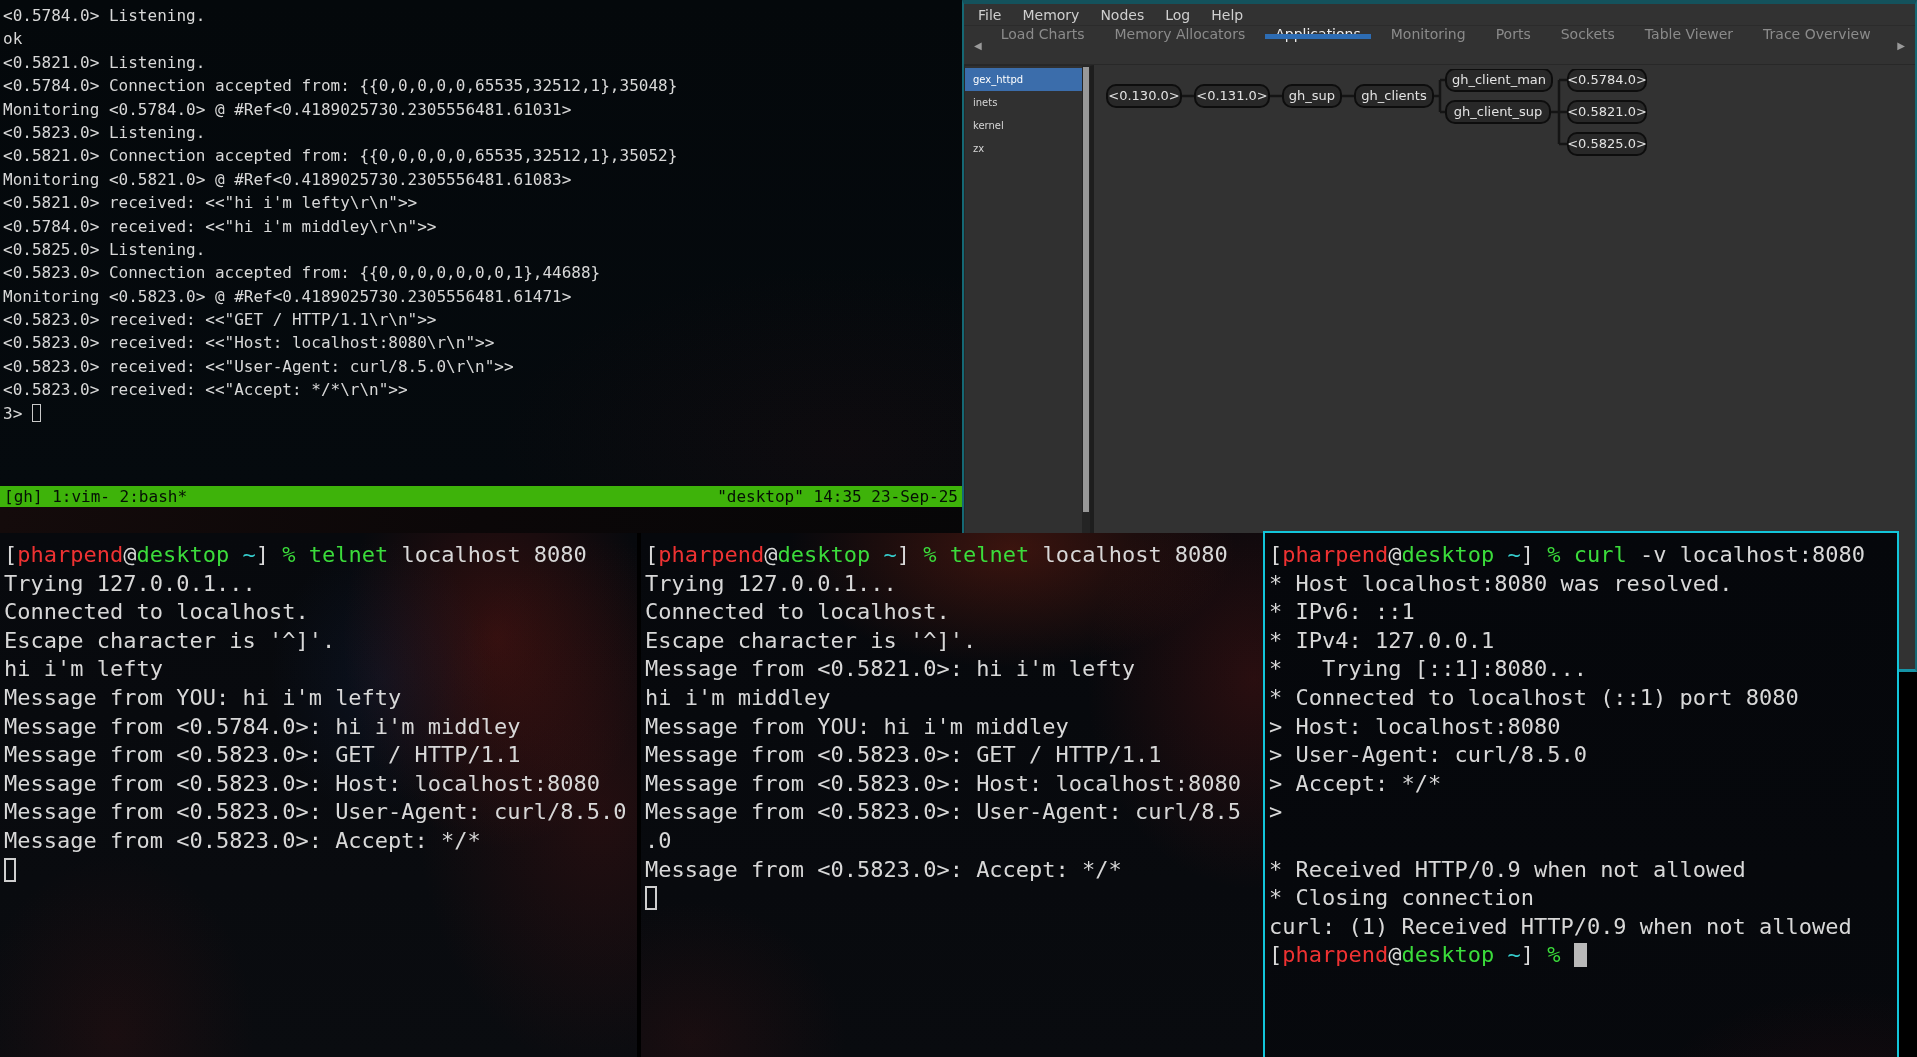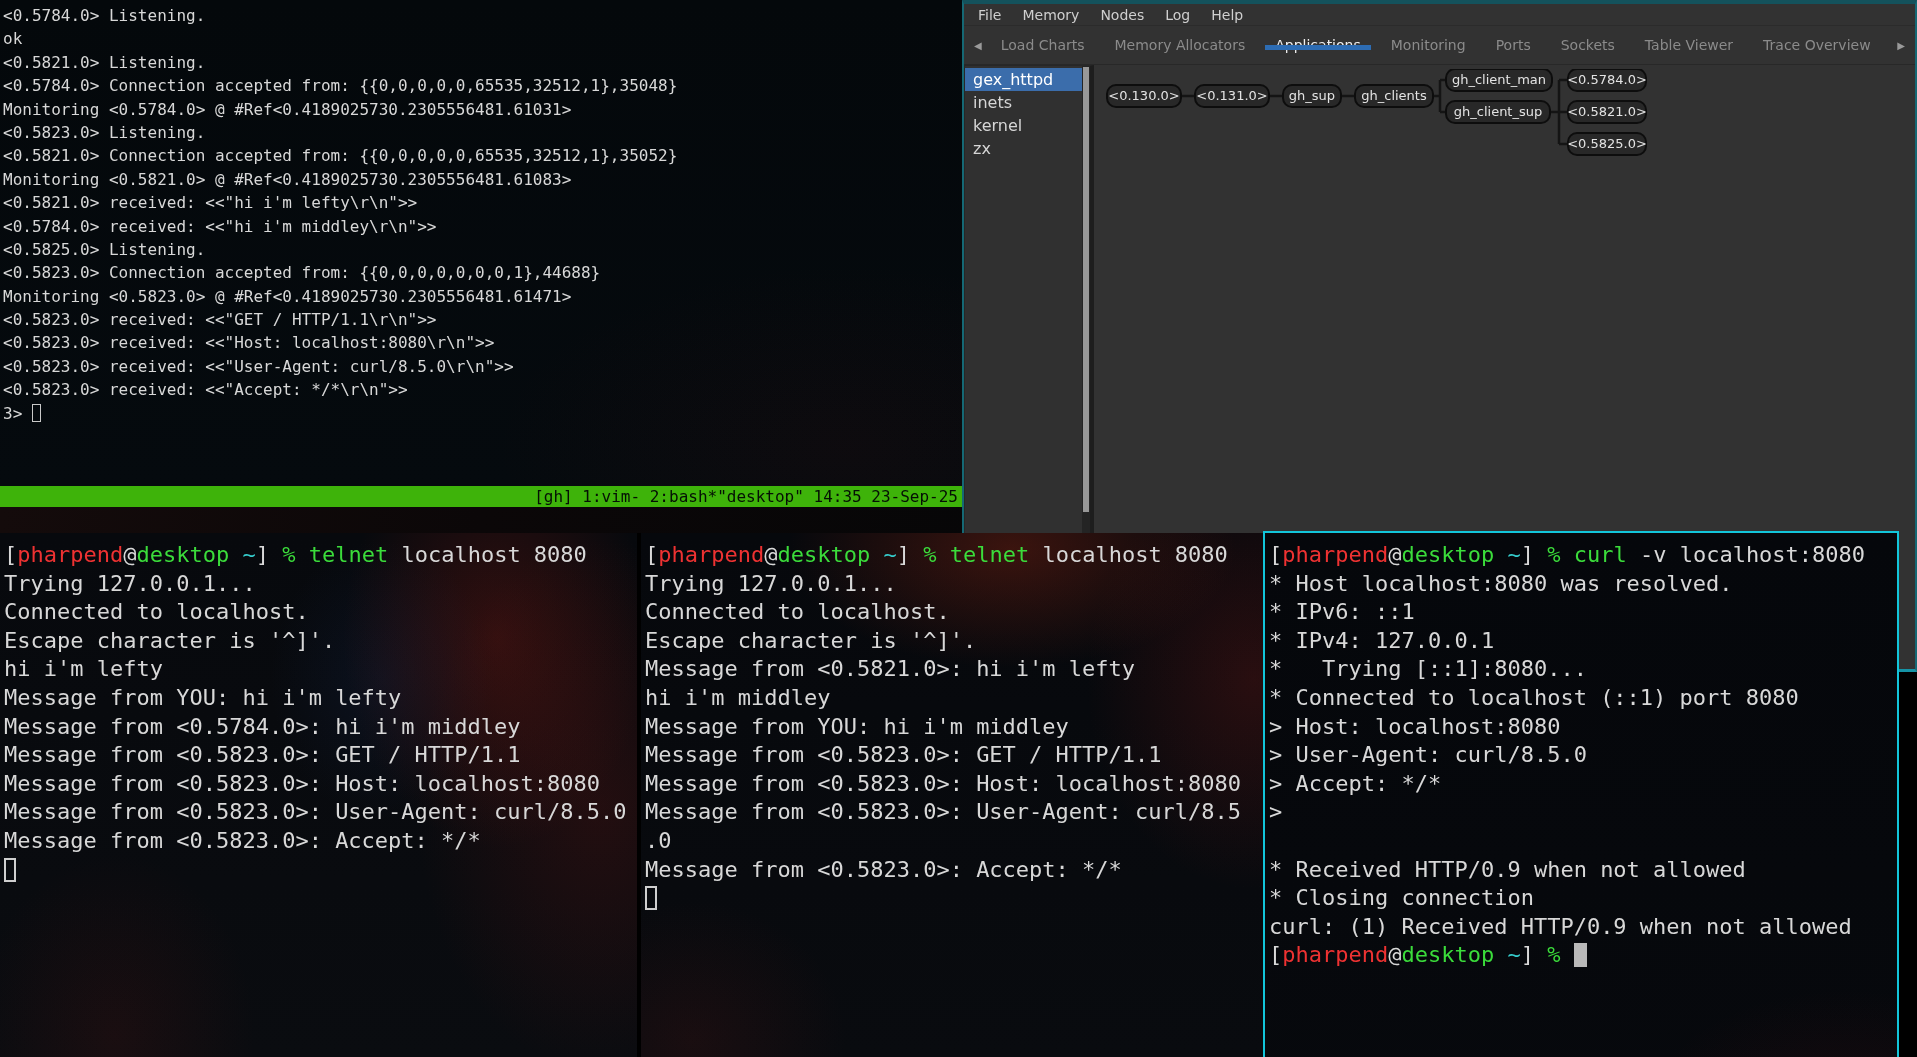--- a/index.html
+++ b/index.html
@@ -18,47 +18,47 @@
   .c-green{color:var(--prompt-green,#3bdc3b)}
   .c-cyan{color:var(--prompt-cyan,#36cfcf)}
   .cursor{display:inline-block;vertical-align:text-bottom}
   .et .cursor.hollow{width:9px;height:18px;border:1px solid #c9c9c9;margin-bottom:1px}
   .bt .cursor.hollow{width:12px;height:24px;border:2px solid #cfcfcf}
   .bt .cursor.block{width:13px;height:24px;background:#b9b9b9}
 
   
   #tmux-bar{position:absolute;left:0;top:486px;width:962px;height:21px;
     background:var(--tmux-green,#3eb30a);color:#051005;font-size:16px;line-height:21px;
-    font-family:"DejaVu Sans Mono",monospace;display:flex;justify-content:flex-end;
+    font-family:"DejaVu Sans Mono",monospace;display:flex;justify-content:space-between;
     padding:0 4px;white-space:pre}
 
   
   #desk-strip{position:absolute;left:0;top:507px;width:1917px;height:26px;
     background:linear-gradient(90deg,#140b0b,#0b0708 25%,#060607 55%,#0b0709 85%,#080607)}
 
   
   #observer{position:absolute;left:962px;top:0;width:955px;height:672px;background:#323232;
     border-top:4px solid #14525c;border-left:2px solid #156874;border-right:2px solid #156874;
     border-bottom:3px solid #1593a6;display:flex;flex-direction:column}
   .menubar{height:22px;display:flex;gap:15px;padding-left:11px;align-items:center;
     color:#cfcfcf;font-size:14px;border-bottom:1px solid #2b2b2b}
   .menu-item{padding:0 3px}
   .tabbar{height:39px;display:flex;align-items:stretch;color:#8b8b8b;font-size:14px;
     border-bottom:1px solid #282828;padding:0 6px}
   .tab-arrow{align-self:center;font-size:10px;color:#9a9a9a;padding:0 4px}
   .tab-arrow.right{margin-left:auto}
-  #tabs{display:flex;align-items:center}
+  #tabs{display:flex;align-items:flex-start}
   .tab{margin:0 13px;padding:0 2px;display:flex;align-items:center;position:relative}
   .tab.active{color:#efefef}
   .tab.active::after{content:"";position:absolute;left:-8px;right:-8px;bottom:3px;height:5px;
     background:var(--tab-underline,#2d6cb3)}
   .obs-content{flex:1;display:flex;min-height:0}
   .sidebar{width:130px;background:#303030;border:1px solid #272727;border-right:4px solid #1d1d1d;
     padding-top:2px;position:relative}
-  .app-item{height:23px;line-height:23px;padding-left:8px;font-size:16px;color:#d6d6d6;
+  .app-item{height:23px;line-height:23px;padding-left:8px;font-size:10px;color:#d6d6d6;
     margin-right:8px;white-space:nowrap;overflow:hidden}
   .app-item.selected{background:var(--selection-blue,#3b6dab);color:#fff}
   .side-scroll{position:absolute;top:0;right:0;bottom:0;width:8px;background:#242424}
   .side-scroll .thumb{position:absolute;top:1px;left:1px;right:1px;height:74%;background:#989898}
   .tree-panel{flex:1;position:relative;background:#323232;overflow:hidden}
   .tree-panel svg{position:absolute;left:0;top:4px}
   .tree-node{fill:#282828;stroke:#0d0d0d;stroke-width:2}
   .tree-edge{stroke:#141414;stroke-width:2.5;fill:none}
   .tree-label{fill:#e3e3e3;font-size:13px;font-family:"DejaVu Sans",sans-serif}
   .statusbar{height:22px;background:#363636;border-top:1px solid #232323;color:#9f9f9f;

